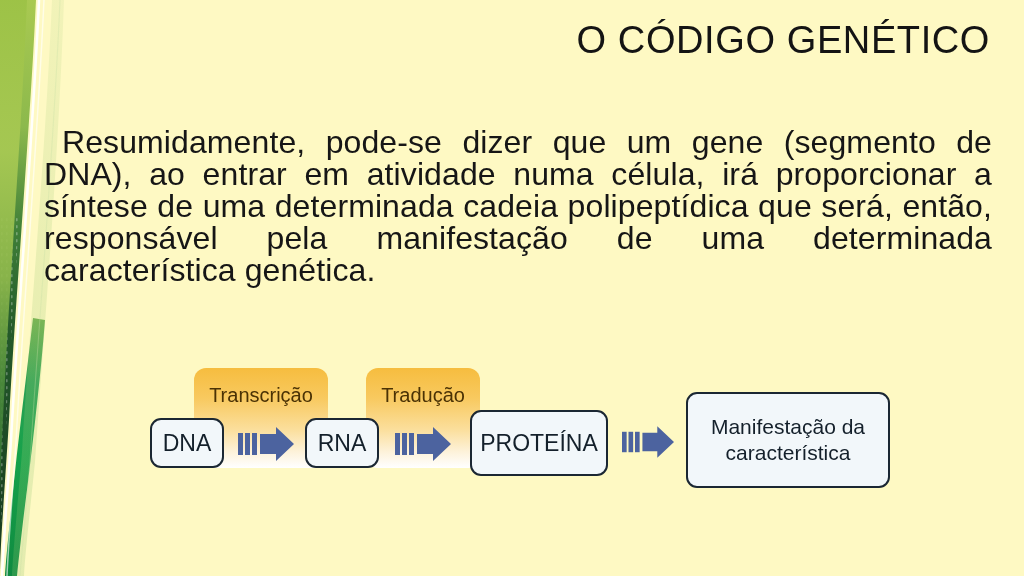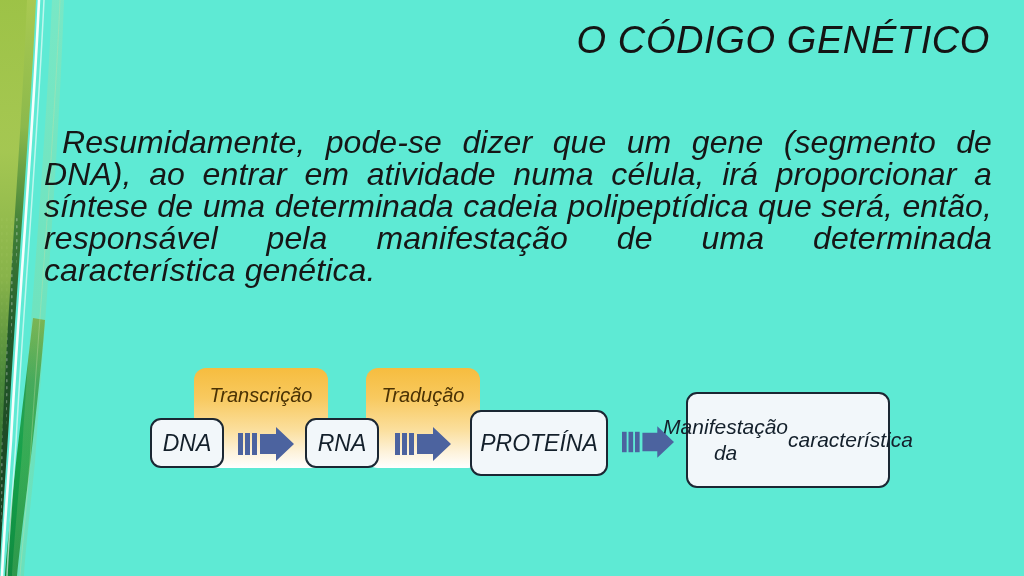--- a/index.html
+++ b/index.html
@@ -11,23 +11,22 @@
     width: 1024px;
     height: 576px;
     overflow: hidden;
     font-family: "Liberation Sans", sans-serif;
     position: relative;
   }
 
   #slide {
     position: absolute;
     inset: 0;
-    background: #5eead4;
+    background: #fef9c3;
     overflow: hidden;
-    font-style: italic;
   }
 
   
   #decor-left {
     position: absolute;
     left: 0;
     top: 0;
     width: 130px;
     height: 576px;
     pointer-events: none;
@@ -194,21 +193,21 @@
     </div>
 
     <div class="stage-box" style="left:155px; top:66px; width:74px; height:50px; font-size:23px;">
       <span class="box-label">RNA</span>
     </div>
 
     <div class="stage-box" style="left:320px; top:58px; width:138px; height:66px; font-size:23px;align-items:center;">
       <span class="box-label">PROTEÍNA</span>
     </div>
 
-    <div class="stage-box" style="left:536px; top:40px; width:204px; height:96px; font-size:21px; line-height:26px; flex-direction:row;">
+    <div class="stage-box" style="left:536px; top:40px; width:204px; height:96px; font-size:21px; line-height:26px; flex-direction:column;">
       <span class="box-label">Manifestação da</span>
       <span class="box-label">característica</span>
     </div>
 
     <svg class="arrow" style="left:88px; top:75px;" width="56" height="34" viewBox="0 0 56 34">
       <rect x="0" y="6" width="5" height="22" fill="#4c639f"></rect>
       <rect x="7" y="6" width="5" height="22" fill="#4c639f"></rect>
       <rect x="14" y="6" width="5" height="22" fill="#4c639f"></rect>
       <path d="M22,7 L38,7 L38,0 L56,17 L38,34 L38,27 L22,27 Z" fill="#4c639f"></path>
     </svg>

